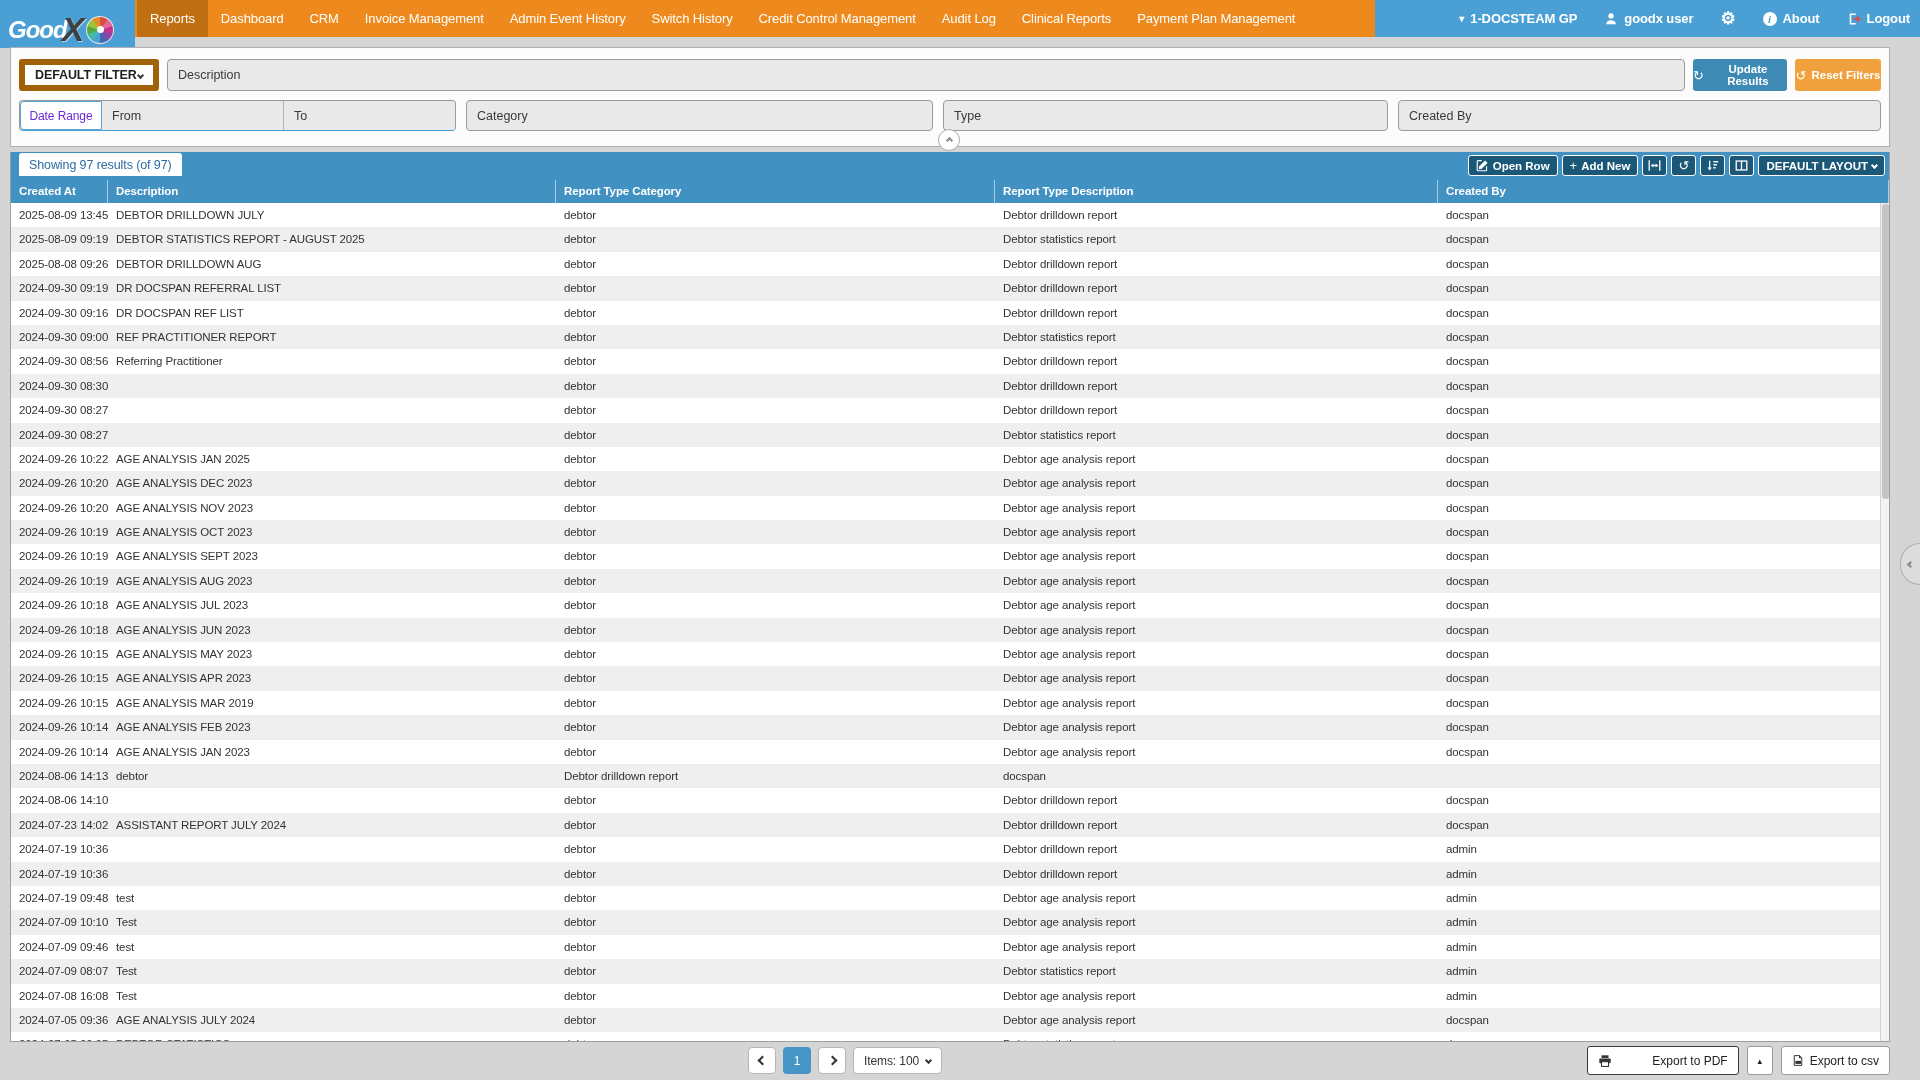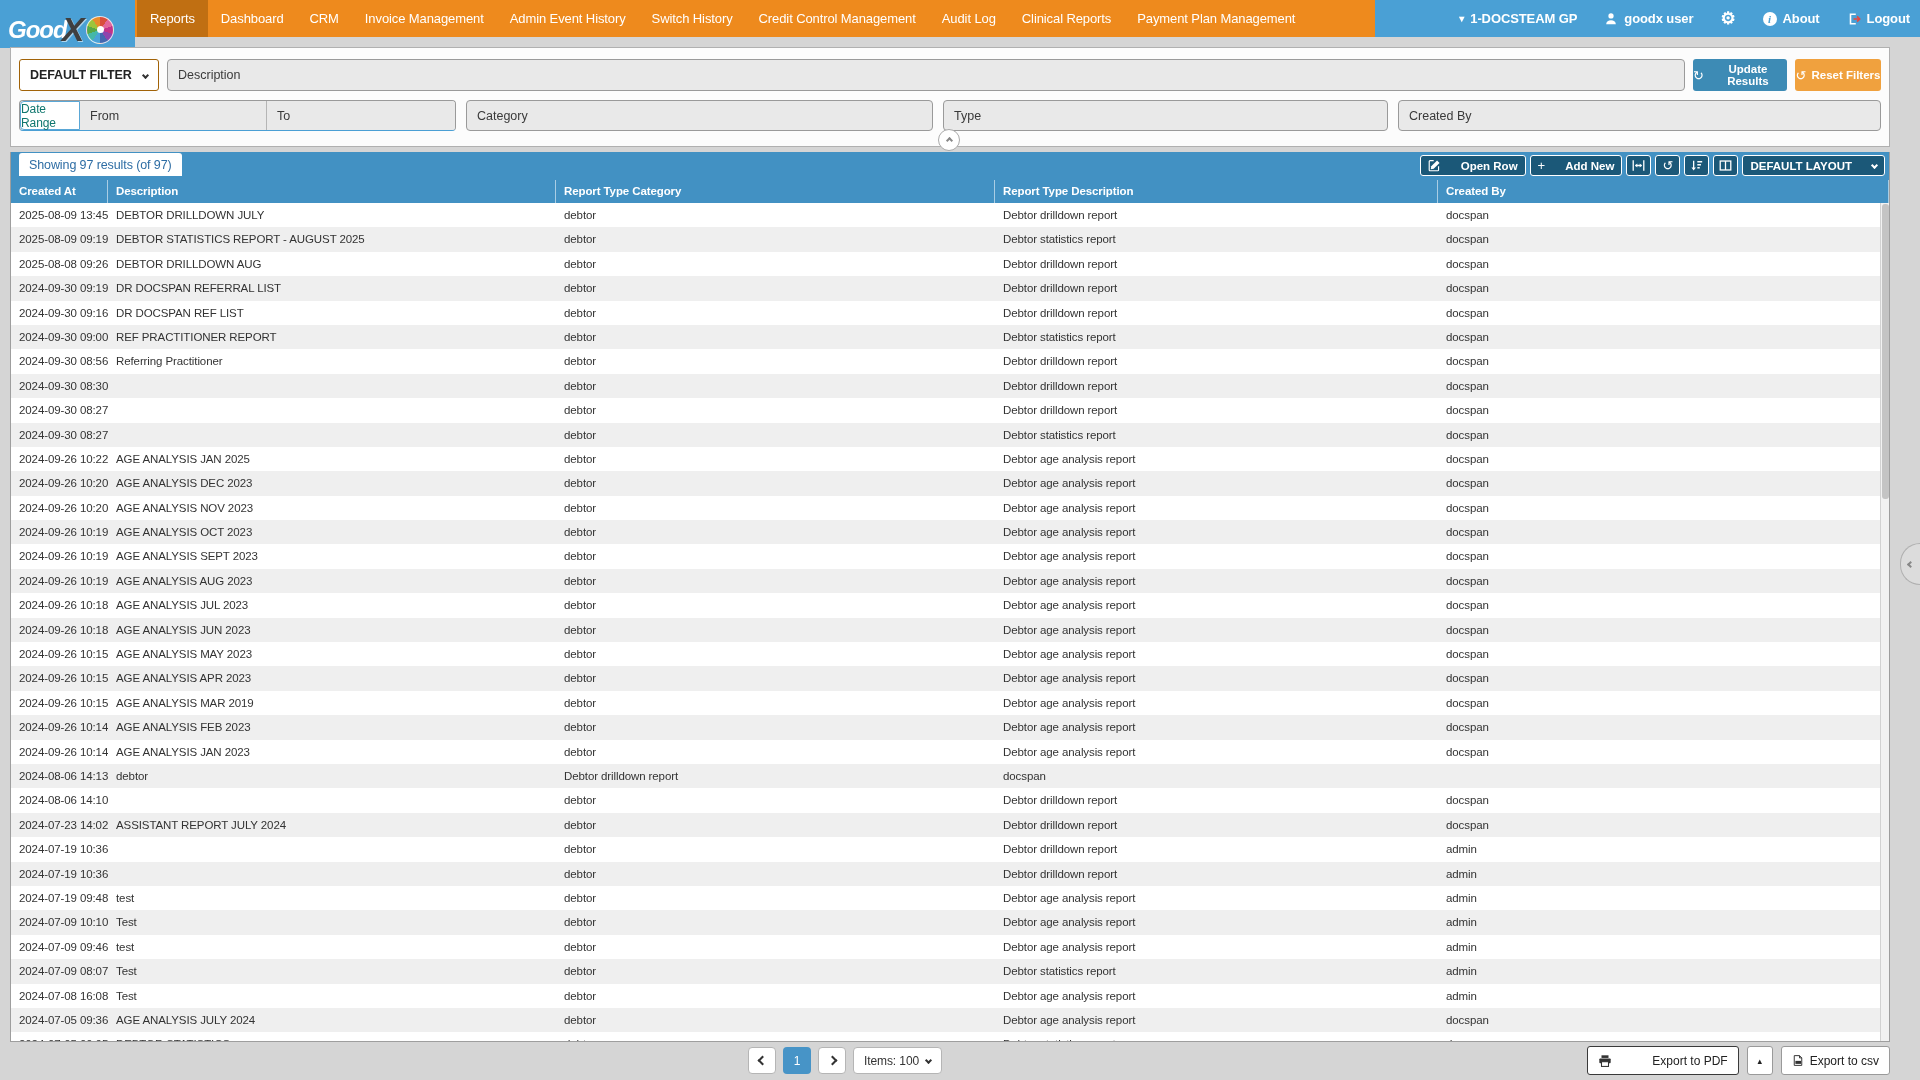--- a/index.html
+++ b/index.html
@@ -20,44 +20,44 @@
   .nav-item-active { background:#c06f12; }
   .nav-right { flex:1; background:#4aa0d5; display:flex; align-items:center; justify-content:flex-end; gap:27px; padding-right:10px; color:#fff; font-weight:700; font-size:13px; }
   .nav-right .nritem { display:flex; align-items:center; gap:6px; cursor:pointer; white-space:nowrap; }
   .caret-glyph { font-size:10px; }
   .gear-glyph { font-size:17px; line-height:1; }
   .info-circle { width:14px; height:14px; border-radius:50%; background:#fff; color:#4aa0d5; font-size:11px; font-weight:700; font-style:italic; display:flex; align-items:center; justify-content:center; font-family:"Liberation Serif", serif; }
 
   
   .filter-panel { position:absolute; top:47px; left:10px; width:1880px; height:100px; background:#fcfcfc; border:1px solid #b0b0b0; }
   .frow1 { position:absolute; top:11px; left:8px; right:8px; height:32px; display:flex; gap:8px; }
-  .preset-select { width:140px; background:#fff; border:1px solid #a16207; border-radius:3px; display:flex; align-items:center; justify-content:space-between; padding:0 10px; font-size:12.5px; font-weight:700; color:#222; cursor:pointer; }
+  .preset-select { width:140px; background:#fff; border:6px solid #a16207; border-radius:3px; display:flex; align-items:center; justify-content:space-between; padding:0 10px; font-size:12.5px; font-weight:700; color:#222; cursor:pointer; }
   .ginput { background:#e9e9e9; border:1px solid #9a9a9a; border-radius:4px; padding:0 10px; font-size:12.5px; color:#333; font-family:inherit; outline:none; height:100%; }
   .ginput::placeholder { color:#3a3a3a; opacity:1; }
   .desc-input { flex:1; }
   .btn { border:none; border-radius:3px; color:#fff; font-weight:700; font-size:11.5px; font-family:inherit; display:flex; align-items:center; justify-content:center; gap:5px; cursor:pointer; }
   .btn-update { width:94px; background:#3d8bb5; }
   .btn-reset { width:86px; background:#f0a13e; }
   .btn .bicon { font-size:13px; font-weight:400; }
   .frow2 { position:absolute; top:52px; left:8px; right:8px; height:31px; display:flex; gap:10px; }
   .date-group { width:437px; display:flex; border:1px solid #9a9a9a; border-radius:4px; overflow:hidden; background:#e9e9e9; border-bottom-color:#4a9fd4; }
-  .date-label { width:60px; background:#fff; border:1px solid #5aa7d6; border-radius:4px 0 0 4px; display:flex; align-items:center; justify-content:center; font-size:12px; color:#0f766e; flex:0 0 auto; }
+  .date-label { width:82px; background:#fff; border:1px solid #5aa7d6; border-radius:4px 0 0 4px; display:flex; align-items:center; justify-content:center; font-size:12px; color:#6d28d9; flex:0 0 auto; }
   .date-group input { border:none; border-radius:0; background:#e9e9e9; height:auto; }
   .date-from { width:187px; border-right:1px solid #b5b5b5 !important; }
   .date-to { flex:1; }
   .f-category { width:467px; } .f-type { width:445px; } .f-created { flex:1; }
 
   .collapse-btn { position:absolute; top:129px; left:938px; width:22px; height:22px; border-radius:50%; background:#fff; border:1px solid #aaa; z-index:5; display:flex; align-items:center; justify-content:center; cursor:pointer; }
 
   
   .table-panel { position:absolute; top:152px; left:10px; width:1880px; height:890px; background:#fff; border:1px solid #9e9e9e; border-top:none; }
   .toolbar { height:28px; background:#4291c3; display:flex; align-items:flex-start; justify-content:space-between; padding:0 4px 0 4px; }
   .results-tab { margin-top:1px; margin-left:4px; height:23px; background:#fff; border-radius:3px 3px 0 0; display:flex; align-items:center; padding:0 10px; font-size:12.5px; color:#2e6da4; }
   .tool-right { display:flex; gap:4px; margin-top:3px; }
-  .tbtn { height:21px; background:#1b5878; border:1px solid #fff; border-radius:3px; color:#fff; font-weight:700; font-size:11.5px; font-family:inherit; display:flex; align-items:center; justify-content:center; gap:20px; padding:0 7px; cursor:pointer; white-space:nowrap; }
+  .tbtn { height:21px; background:#1b5878; border:1px solid #fff; border-radius:3px; color:#fff; font-weight:700; font-size:11.5px; font-family:inherit; display:flex; align-items:center; justify-content:center; gap:4px; padding:0 7px; cursor:pointer; white-space:nowrap; }
   .tbtn.icon-only { width:25px; padding:0; }
   .tbtn .tico { font-size:13px; font-weight:400; line-height:1; }
 
   .grid-cols { display:grid; grid-template-columns:97px 448px 439px 443px 1fr; }
   .thead { height:23px; background:#4291c3; }
   .thcell { font-size:11.5px; font-weight:700; color:#fff; line-height:23px; padding-left:8px; border-right:1px solid rgba(255,255,255,.55); white-space:nowrap; overflow:hidden; cursor:pointer; }
   .tbody { position:relative; height:838px; overflow:hidden; font-size:11.5px; }
   .trow { height:24.4px; line-height:24.4px; background:#fff; cursor:pointer; }
   .trow.alt { background:#efefef; }
   .tcell { padding-left:8px; white-space:nowrap; overflow:hidden; }

